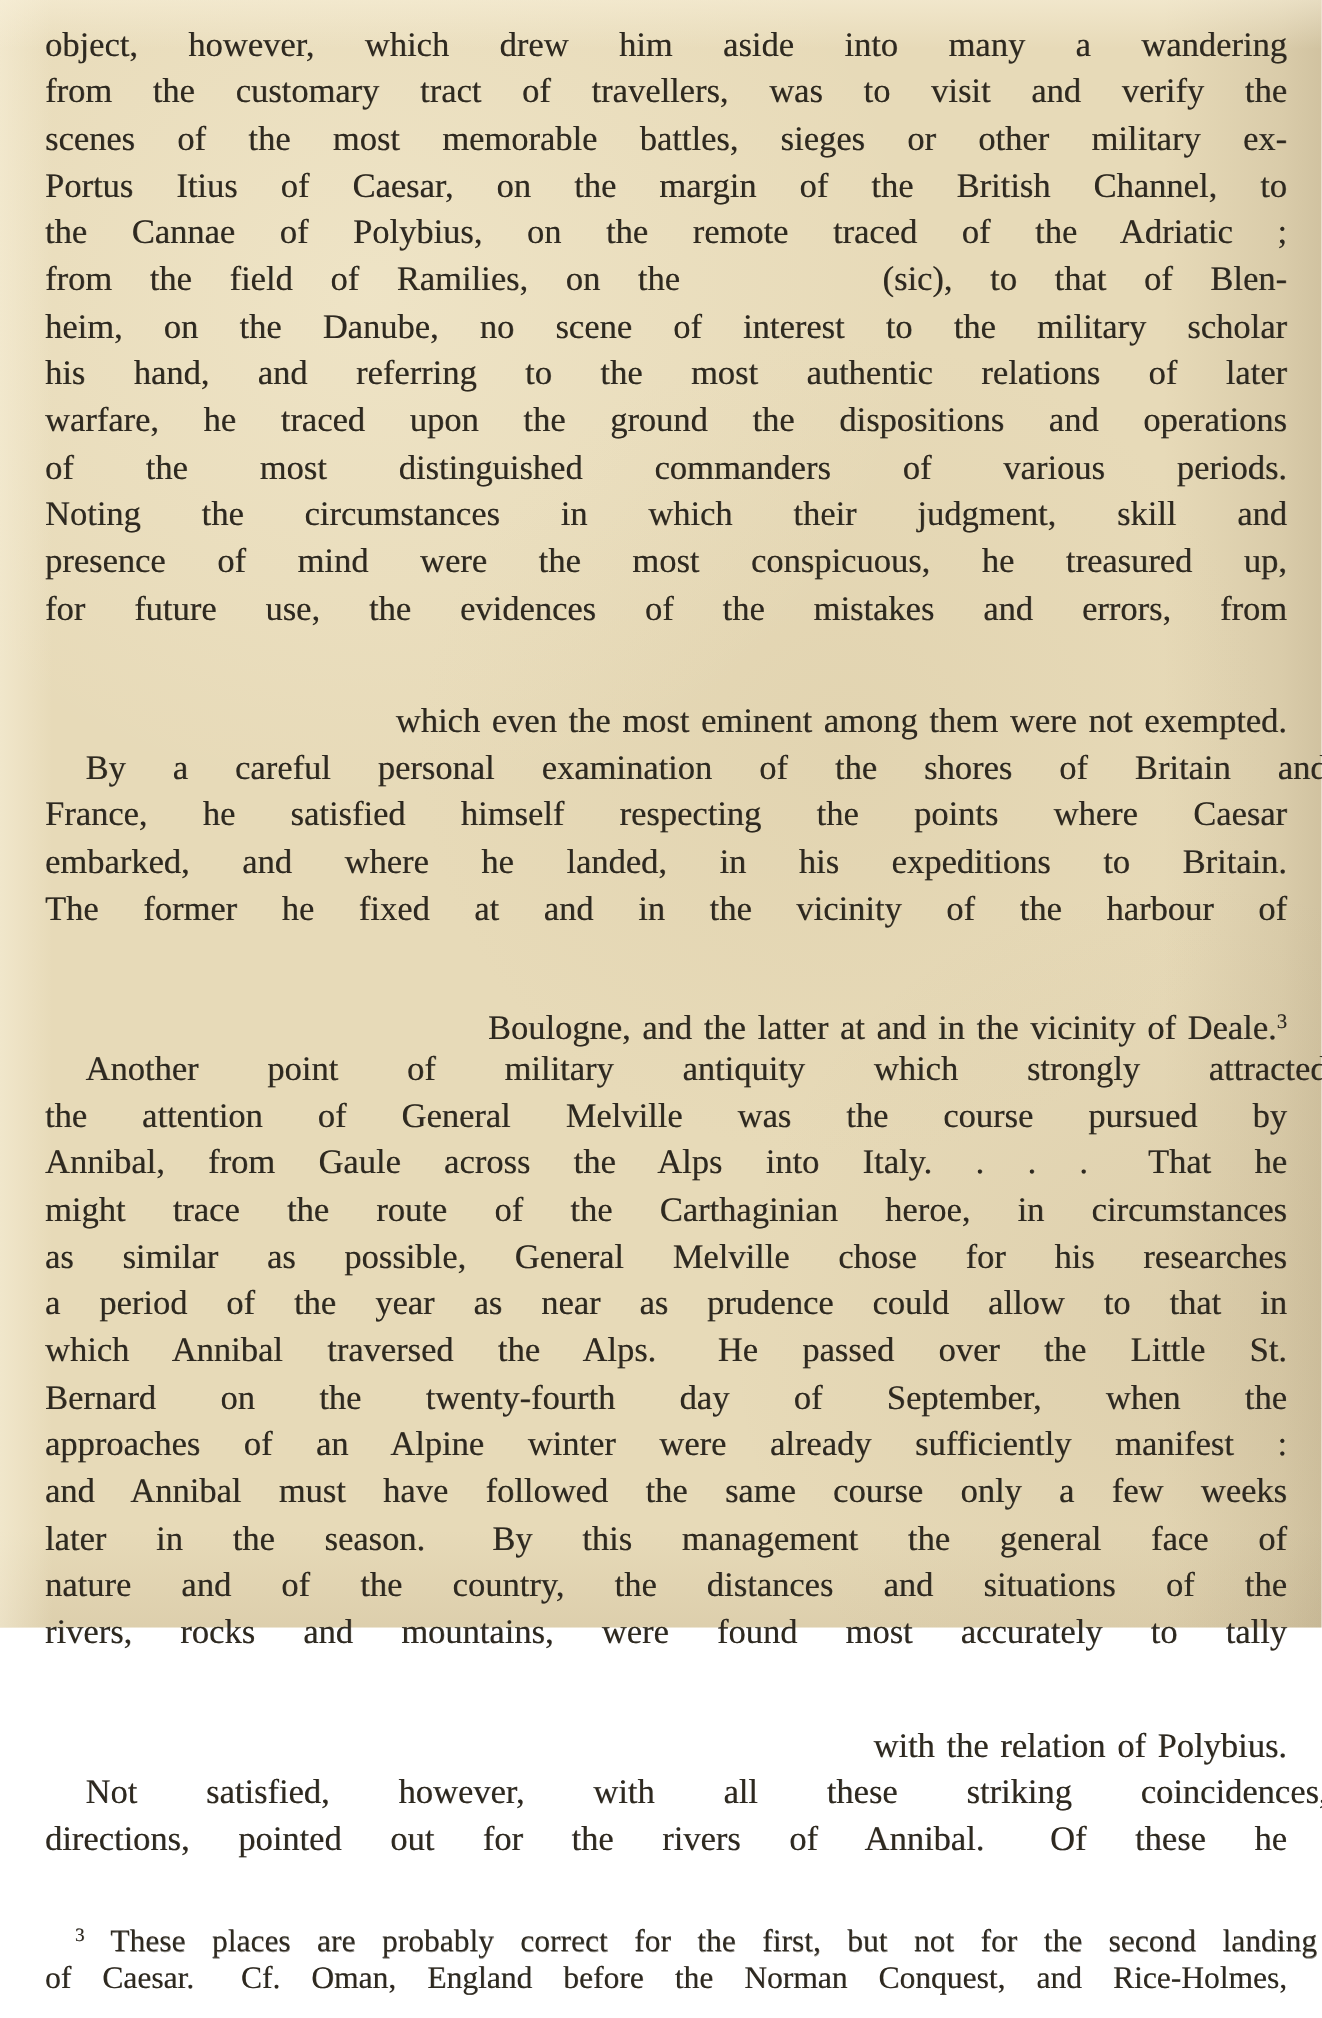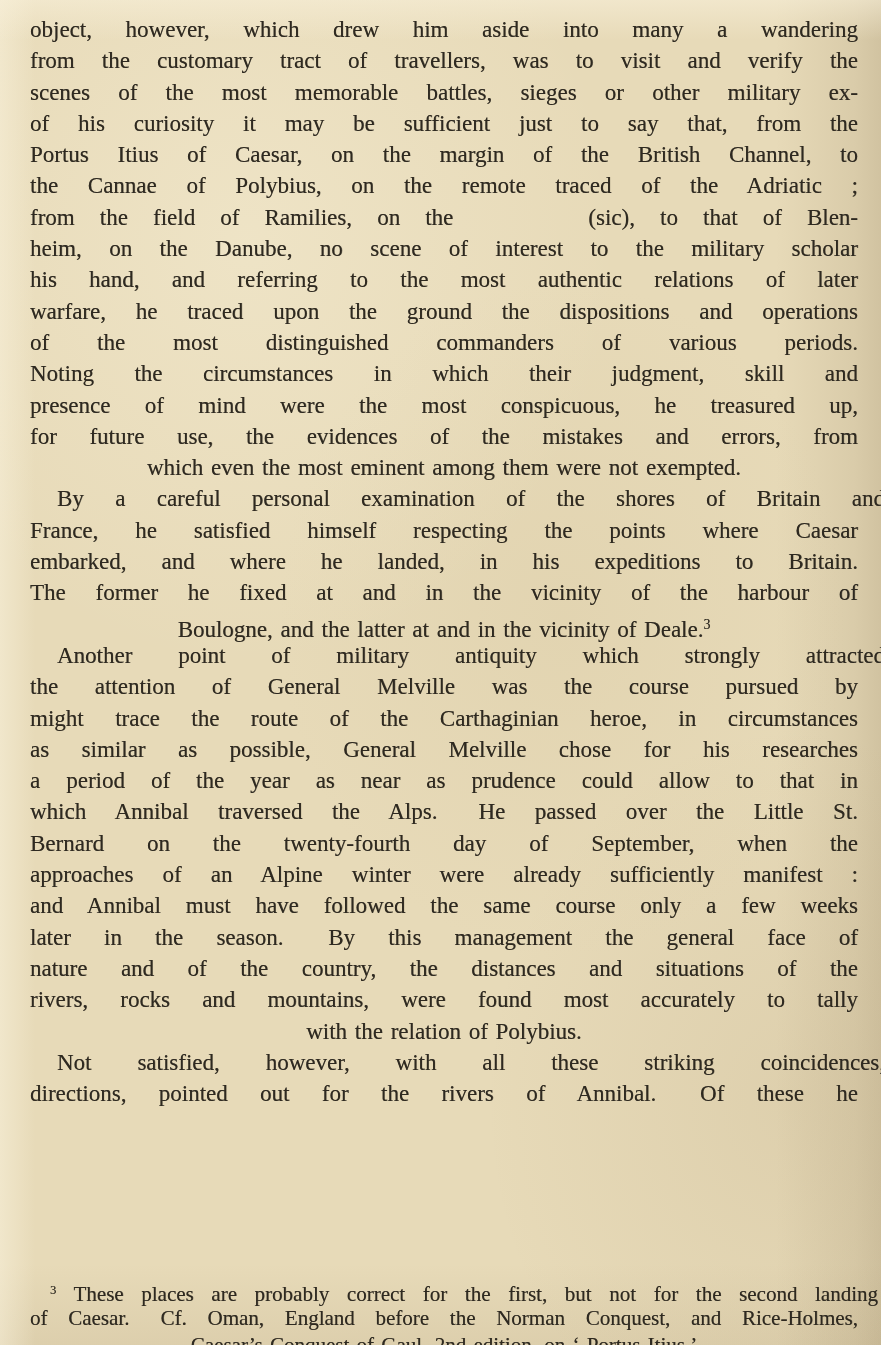--- a/index.html
+++ b/index.html
@@ -1,21 +1,21 @@
 <!DOCTYPE html>
 <html><head>
 <meta charset="utf-8">
 <style>
   html, body { margin: 0; padding: 0; }
   body {
     width: 881px; height: 1345px; overflow: hidden;
     font-family: "Liberation Serif", "DejaVu Serif", serif;
   }
   .page {
-    position: absolute; left: 0; top: 0; width: 881px; height: 1345px;
+    position: absolute; left: 0; top: 0; width: 881px; height: 1085px;
     background-color: #e7dab8;
     background-image:
       linear-gradient(180deg, rgba(249,241,219,0.55) 0%, rgba(249,241,219,0) 3%),
       linear-gradient(90deg, rgba(250,243,222,0.50) 0%, rgba(250,243,222,0) 4%),
       radial-gradient(ellipse 60% 45% at 28% 18%, rgba(250,243,220,0.38), rgba(250,243,220,0) 70%),
       radial-gradient(ellipse 45% 35% at 64% 46%, rgba(213,197,158,0.28), rgba(213,197,158,0) 72%),
       radial-gradient(ellipse 50% 40% at 90% 82%, rgba(140,115,75,0.10), rgba(140,115,75,0) 70%),
       linear-gradient(90deg, rgba(0,0,0,0) 88%, rgba(120,100,65,0.12) 97%, rgba(108,88,54,0.18) 100%),
       linear-gradient(180deg, rgba(0,0,0,0) 94%, rgba(130,108,70,0.10) 100%);
   }
@@ -23,52 +23,52 @@
     position: absolute; left: 30px; width: 828px;
     color: #2e2920;
     text-shadow: 0.3px 0.3px 0.4px rgba(46,41,32,0.55);
   }
   .main { top: 14px; font-size: 23px; line-height: 31.3px; }
   .footnote { top: 1277px; font-size: 21px; line-height: 27.5px; }
   .line { width: 100%; }
   .main .line { height: 31.3px; }
   .footnote .line { height: 27.5px; }
   .justify { text-align: justify; text-align-last: justify; text-justify: inter-word; }
-  .last { text-align: center; word-spacing: 2px; }
+  .last { text-align: right; word-spacing: 2px; margin-top: 44px; }
   .it { }
   .sup { font-size: 0.6em; vertical-align: 0.55em; }
   .gap { display: inline-block; height: 1px; }
 </style>
 </head>
 <body>
 
 <div class="page">
   <div class="textblock main" id="main-text">
       <div class="line justify"><span class="rm">object, however, which drew him aside into many a wandering</span></div>
       <div class="line justify"><span class="rm">from the customary tract of travellers, was to visit and verify the</span></div>
       <div class="line justify"><span class="rm">scenes of the most memorable battles, sieges or other military ex-</span></div>
-      <div class="line justify"><span class="rm">of his curiosity it may be sufficient just to say that, from the</span></div>
       <div class="line justify"><span class="it">Portus Itius</span><span class="rm"> of Caesar, on the margin of the British Channel, to</span></div>
       <div class="line justify"><span class="rm">the </span><span class="it">Cannae</span><span class="rm"> of Polybius, on the remote traced of the Adriatic ;</span></div>
       <div class="line justify"><span class="rm">from the field of Ramilies, on the</span><span class="gap" style="width: 135px;"></span><span class="rm">(</span><span class="it">sic</span><span class="rm">), to that of Blen-</span></div>
       <div class="line justify"><span class="rm">heim, on the Danube, no scene of interest to the military scholar</span></div>
       <div class="line justify"><span class="rm">his hand, and referring to the most authentic relations of later</span></div>
       <div class="line justify"><span class="rm">warfare, he traced upon the ground the dispositions and operations</span></div>
       <div class="line justify"><span class="rm">of the most distinguished commanders of various periods.</span></div>
       <div class="line justify"><span class="rm">Noting the circumstances in which their judgment, skill and</span></div>
       <div class="line justify"><span class="rm">presence of mind were the most conspicuous, he treasured up,</span></div>
       <div class="line justify"><span class="rm">for future use, the evidences of the mistakes and errors, from</span></div>
       <div class="line last"><span class="rm">which even the most eminent among them were not exempted.</span></div>
       <div class="line justify" style="padding-left: 27px;"><span class="rm">By a careful personal examination of the shores of Britain and</span></div>
       <div class="line justify"><span class="rm">France, he satisfied himself respecting the points where Caesar</span></div>
       <div class="line justify"><span class="rm">embarked, and where he landed, in his expeditions to Britain.</span></div>
       <div class="line justify"><span class="rm">The former he fixed at and in the vicinity of the harbour of</span></div>
       <div class="line last"><span class="rm">Boulogne, and the latter at and in the vicinity of Deale.</span><span class="sup">3</span></div>
       <div class="line justify" style="padding-left: 27px;"><span class="rm">Another point of military antiquity which strongly attracted</span></div>
       <div class="line justify"><span class="rm">the attention of General Melville was the course pursued by</span></div>
+      <div class="line justify"><span class="rm">Annibal, from Gaule across the Alps into Italy. . . .  That he</span></div>
       <div class="line justify"><span class="rm">might trace the route of the Carthaginian heroe, in circumstances</span></div>
       <div class="line justify"><span class="rm">as similar as possible, General Melville chose for his researches</span></div>
       <div class="line justify"><span class="rm">a period of the year as near as prudence could allow to that in</span></div>
       <div class="line justify"><span class="rm">which Annibal traversed the Alps.  He passed over the Little St.</span></div>
       <div class="line justify"><span class="rm">Bernard on the twenty-fourth day of September, when the</span></div>
       <div class="line justify"><span class="rm">approaches of an Alpine winter were already sufficiently manifest :</span></div>
       <div class="line justify"><span class="rm">and Annibal must have followed the same course only a few weeks</span></div>
       <div class="line justify"><span class="rm">later in the season.  By this management the general face of</span></div>
       <div class="line justify"><span class="rm">nature and of the country, the distances and situations of the</span></div>
       <div class="line justify"><span class="rm">rivers, rocks and mountains, were found most accurately to tally</span></div>

